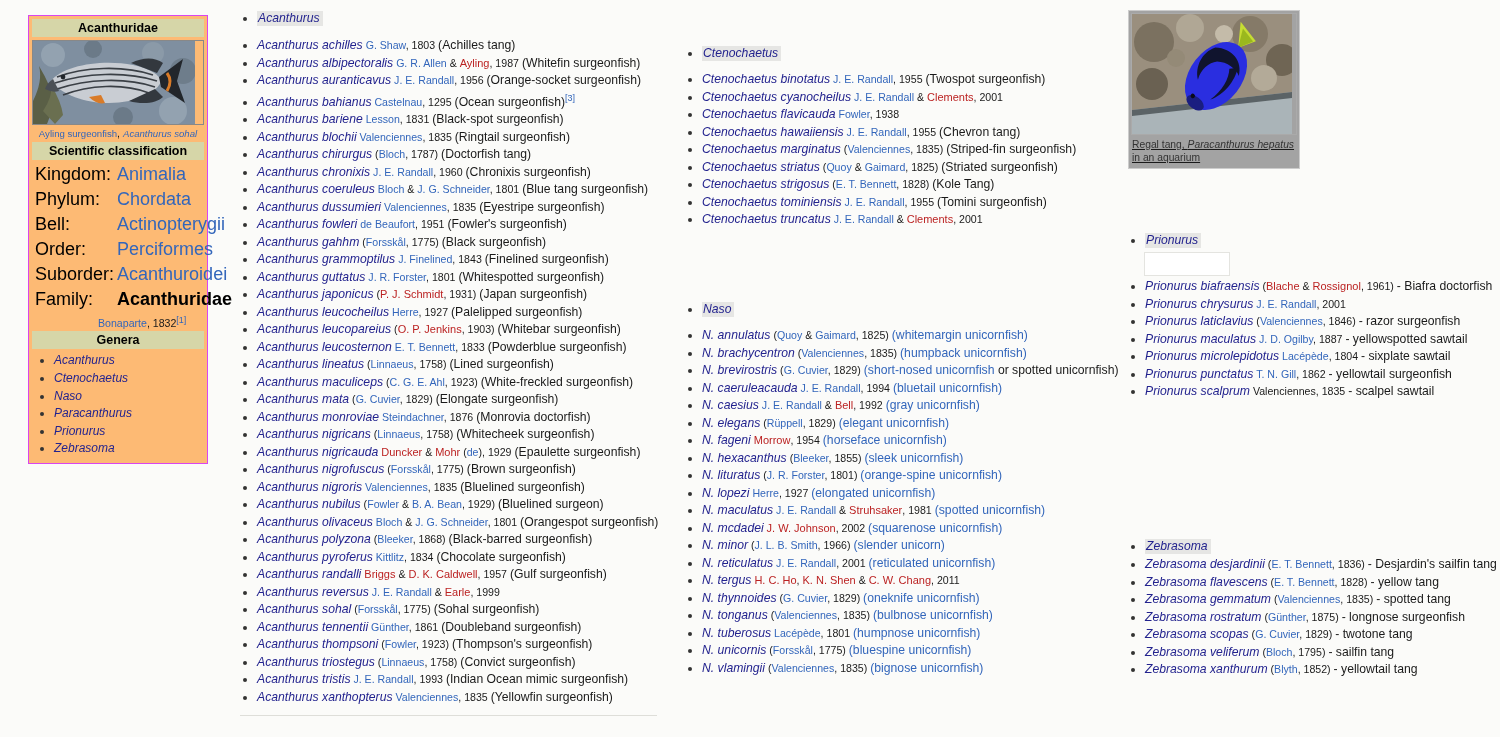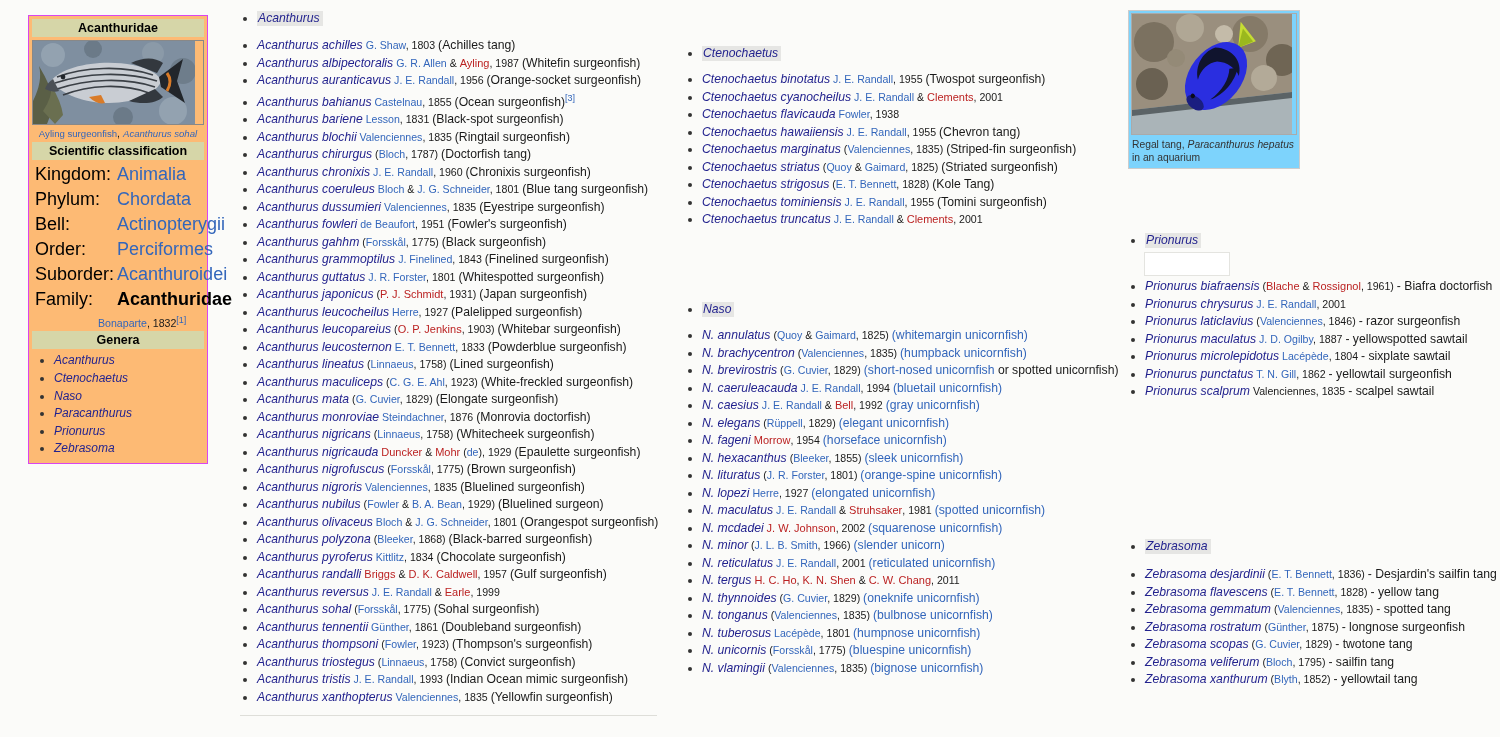--- a/index.html
+++ b/index.html
@@ -38,21 +38,21 @@
   .seg-a2{color:#3366bb;font-size:9.6px;cursor:pointer;}
   .seg-spi{color:#3366bb;font-size:9.6px;font-style:italic;cursor:pointer;}
   .seg-t2{color:#333;}
   .seg-ti{color:#333;font-style:italic;}
   #col1{left:240px;top:10px;width:410px;}
   #col1 ul.plist{margin-top:11px;border-bottom:1px solid #deded9;padding-bottom:9px;width:400px;}
   #col2{left:685px;top:45px;width:430px;}
   #col2 .naso-block{position:absolute;left:0;top:256px;width:430px;}
   #col2 .plist{margin-top:10px;}
   #col3{left:1128px;top:10px;width:372px;}
-  .thumb{width:166px;border:1px solid #ccc;background:#7dd3fc;padding:2px;}
+  .thumb{width:166px;border:1px solid #ccc;background:#a3a3a3;padding:2px;text-decoration:underline;}
   .thumb .timg{border:1px solid #aaa;line-height:0;}
   .thumb .tcap{font-size:10.3px;line-height:13px;padding:3px 1px 2px 1px;color:#333;}
   .prionurus-block{position:absolute;left:0;top:222px;width:372px;}
   .zebrasoma-block{position:absolute;left:0;top:528px;width:372px;}
   .stub-box{margin:4px 0 2px 16px;width:84px;height:22px;background:#ffffff;border:1px solid #e4e4e0;}
 </style>
 </head>
 <body>
 
 <div id="taxobox" class="col">
@@ -125,21 +125,21 @@
 </div>
 
 <div id="col1" class="col">
   <ul class="hdr-list">
     <li><span class="seg-g">Acanthurus</span></li>
   </ul>
   <ul class="plist">
       <li><span class="seg-sp">Acanthurus achilles</span><span class="seg-s"> </span><span class="seg-a">G. Shaw</span><span class="seg-s">, 1803 </span><span class="seg-t">(Achilles tang)</span></li>
       <li><span class="seg-sp">Acanthurus albipectoralis</span><span class="seg-s"> </span><span class="seg-a">G. R. Allen</span><span class="seg-s"> &amp; </span><span class="seg-r">Ayling</span><span class="seg-s">, 1987 </span><span class="seg-t">(Whitefin surgeonfish)</span></li>
       <li><span class="seg-sp">Acanthurus auranticavus</span><span class="seg-s"> </span><span class="seg-a">J. E. Randall</span><span class="seg-s">, 1956 </span><span class="seg-t">(Orange-socket surgeonfish)</span></li>
-      <li><span class="seg-sp">Acanthurus bahianus</span><span class="seg-s"> </span><span class="seg-a">Castelnau</span><span class="seg-s">, 1855 </span><span class="seg-t">(Ocean surgeonfish)</span><sup class="seg-sup">[3]</sup></li>
+      <li><span class="seg-sp">Acanthurus bahianus</span><span class="seg-s"> </span><span class="seg-a">Castelnau</span><span class="seg-s">, 1295 </span><span class="seg-t">(Ocean surgeonfish)</span><sup class="seg-sup">[3]</sup></li>
       <li><span class="seg-sp">Acanthurus bariene</span><span class="seg-s"> </span><span class="seg-a">Lesson</span><span class="seg-s">, 1831 </span><span class="seg-t">(Black-spot surgeonfish)</span></li>
       <li><span class="seg-sp">Acanthurus blochii</span><span class="seg-s"> </span><span class="seg-a">Valenciennes</span><span class="seg-s">, 1835 </span><span class="seg-t">(Ringtail surgeonfish)</span></li>
       <li><span class="seg-sp">Acanthurus chirurgus</span><span class="seg-s"> (</span><span class="seg-a">Bloch</span><span class="seg-s">, 1787) </span><span class="seg-t">(Doctorfish tang)</span></li>
       <li><span class="seg-sp">Acanthurus chronixis</span><span class="seg-s"> </span><span class="seg-a">J. E. Randall</span><span class="seg-s">, 1960 </span><span class="seg-t">(Chronixis surgeonfish)</span></li>
       <li><span class="seg-sp">Acanthurus coeruleus</span><span class="seg-s"> </span><span class="seg-a">Bloch</span><span class="seg-s"> &amp; </span><span class="seg-a">J. G. Schneider</span><span class="seg-s">, 1801 </span><span class="seg-t">(Blue tang surgeonfish)</span></li>
       <li><span class="seg-sp">Acanthurus dussumieri</span><span class="seg-s"> </span><span class="seg-a">Valenciennes</span><span class="seg-s">, 1835 </span><span class="seg-t">(Eyestripe surgeonfish)</span></li>
       <li><span class="seg-sp">Acanthurus fowleri</span><span class="seg-s"> </span><span class="seg-a">de Beaufort</span><span class="seg-s">, 1951 </span><span class="seg-t">(Fowler's surgeonfish)</span></li>
       <li><span class="seg-sp">Acanthurus gahhm</span><span class="seg-s"> (</span><span class="seg-a">Forsskål</span><span class="seg-s">, 1775) </span><span class="seg-t">(Black surgeonfish)</span></li>
       <li><span class="seg-sp">Acanthurus grammoptilus</span><span class="seg-s"> </span><span class="seg-a">J. Finelined</span><span class="seg-s">, 1843 </span><span class="seg-t">(Finelined surgeonfish)</span></li>
       <li><span class="seg-sp">Acanthurus guttatus</span><span class="seg-s"> </span><span class="seg-a">J. R. Forster</span><span class="seg-s">, 1801 </span><span class="seg-t">(Whitespotted surgeonfish)</span></li>
@@ -256,21 +256,21 @@
         <li><span class="seg-sp">Prionurus maculatus</span><span class="seg-s"> </span><span class="seg-a">J. D. Ogilby</span><span class="seg-s">, 1887 </span><span class="seg-t">- yellowspotted sawtail</span></li>
         <li><span class="seg-sp">Prionurus microlepidotus</span><span class="seg-s"> </span><span class="seg-a">Lacépède</span><span class="seg-s">, 1804 </span><span class="seg-t">- sixplate sawtail</span></li>
         <li><span class="seg-sp">Prionurus punctatus</span><span class="seg-s"> </span><span class="seg-a">T. N. Gill</span><span class="seg-s">, 1862 </span><span class="seg-t">- yellowtail surgeonfish</span></li>
         <li><span class="seg-sp">Prionurus scalprum</span><span class="seg-s"> </span><span class="seg-s">Valenciennes, 1835 </span><span class="seg-t">- scalpel sawtail</span></li>
       </ul>
   </div>
   <div class="zebrasoma-block">
     <ul class="hdr-list">
       <li><span class="seg-g">Zebrasoma</span></li>
     </ul>
-    <ul class="plist" style="margin-top:12px">
+    <ul class="plist" style="margin-top:2px">
         <li><span class="seg-sp">Zebrasoma desjardinii</span><span class="seg-s"> (</span><span class="seg-a">E. T. Bennett</span><span class="seg-s">, 1836) </span><span class="seg-t">- Desjardin's sailfin tang</span></li>
         <li><span class="seg-sp">Zebrasoma flavescens</span><span class="seg-s"> (</span><span class="seg-a">E. T. Bennett</span><span class="seg-s">, 1828) </span><span class="seg-t">- yellow tang</span></li>
         <li><span class="seg-sp">Zebrasoma gemmatum</span><span class="seg-s"> (</span><span class="seg-a">Valenciennes</span><span class="seg-s">, 1835) </span><span class="seg-t">- spotted tang</span></li>
         <li><span class="seg-sp">Zebrasoma rostratum</span><span class="seg-s"> (</span><span class="seg-a">Günther</span><span class="seg-s">, 1875) </span><span class="seg-t">- longnose surgeonfish</span></li>
         <li><span class="seg-sp">Zebrasoma scopas</span><span class="seg-s"> (</span><span class="seg-a">G. Cuvier</span><span class="seg-s">, 1829) </span><span class="seg-t">- twotone tang</span></li>
         <li><span class="seg-sp">Zebrasoma veliferum</span><span class="seg-s"> (</span><span class="seg-a">Bloch</span><span class="seg-s">, 1795) </span><span class="seg-t">- sailfin tang</span></li>
         <li><span class="seg-sp">Zebrasoma xanthurum</span><span class="seg-s"> (</span><span class="seg-a">Blyth</span><span class="seg-s">, 1852) </span><span class="seg-t">- yellowtail tang</span></li>
       </ul>
   </div>
 </div>

